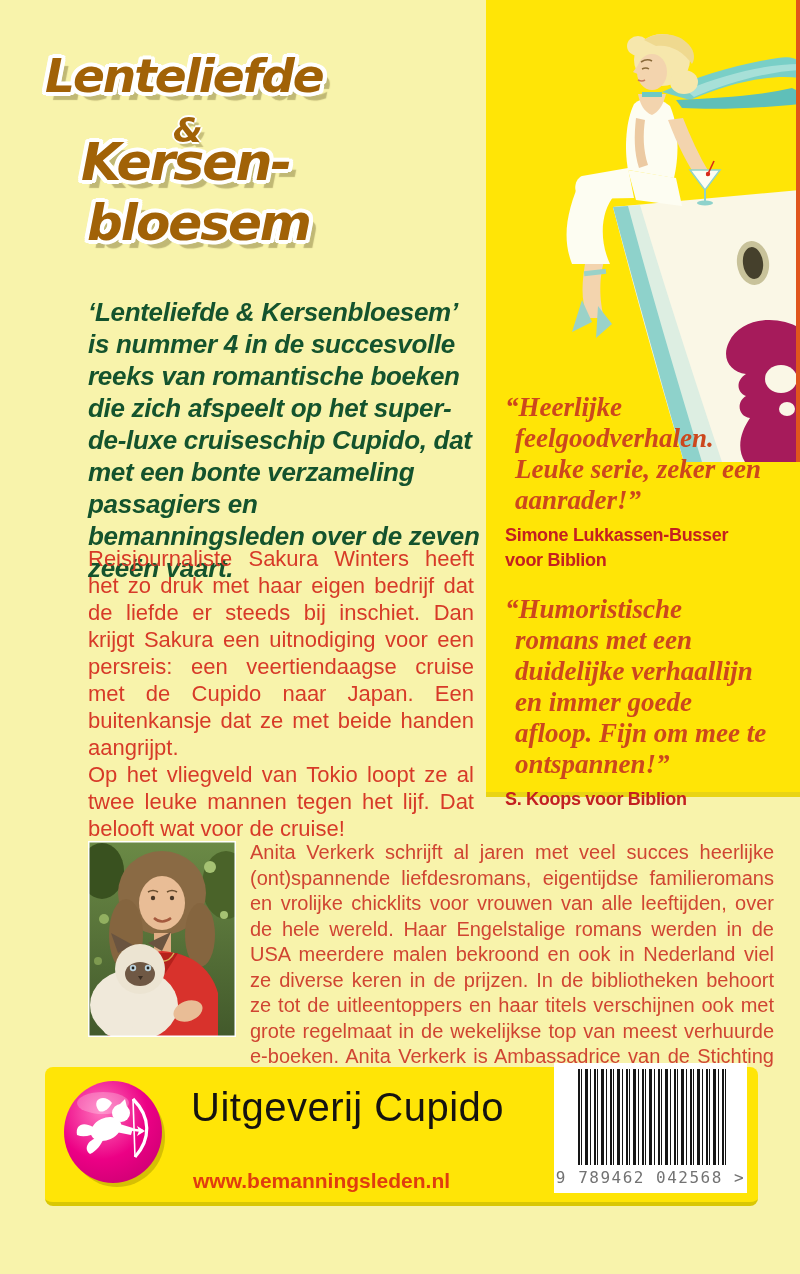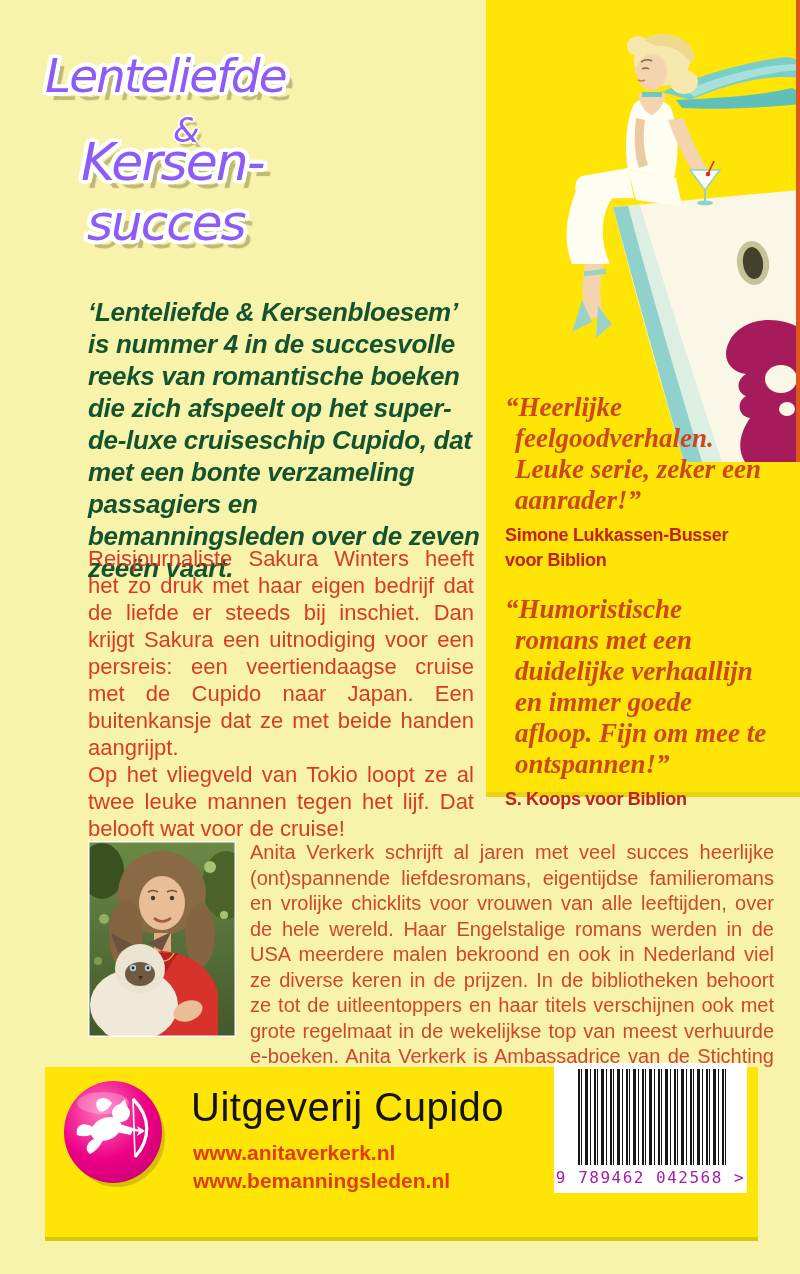--- a/index.html
+++ b/index.html
@@ -10,21 +10,21 @@
   .illus{position:absolute;left:0;top:0;display:block;}
   .quote{position:absolute;left:19px;width:262px;}
   .q1{top:392px;}
   .q2{top:594px;}
   .qtext{margin:0;font-family:"Liberation Serif","DejaVu Serif",serif;font-style:italic;font-weight:600;
          font-size:27px;line-height:31px;color:#cc471d;text-indent:-10px;padding-left:10px;}
   .qattr{margin:7px 0 0 0;font-weight:bold;font-size:18px;line-height:25px;color:#c32020;letter-spacing:-0.3px;width:258px;}
 
   
   .title{position:absolute;left:45px;top:48px;width:310px;height:230px;}
-  .title span{position:absolute;font-family:"DejaVu Sans",sans-serif;font-weight:normal;font-style:italic;color:#8b5cf6;white-space:nowrap;
+  .title span{position:absolute;font-family:"DejaVu Sans",sans-serif;font-weight:bold;font-style:italic;color:#a16207;white-space:nowrap;
     text-shadow:
       -4px 0 0 #fff,4px 0 0 #fff,0 -4px 0 #fff,0 4px 0 #fff,
       -3px -3px 0 #fff,3px -3px 0 #fff,-3px 3px 0 #fff,3px 3px 0 #fff,
       -4px 2px 0 #fff,4px 2px 0 #fff,-4px -2px 0 #fff,4px -2px 0 #fff,
       7px 8px 1px rgba(125,112,50,0.45);}
   .t1{left:0;top:0;font-size:47px;letter-spacing:-2px;}
   .amp{left:128px;top:62px;font-size:34px;
        text-shadow:-2px 0 0 #fff,2px 0 0 #fff,0 -2px 0 #fff,0 2px 0 #fff,4px 5px 1px rgba(125,112,50,0.4) !important;}
   .t2{left:36px;top:84px;font-size:52px;letter-spacing:-2px;}
   .t3{left:42px;top:146px;font-size:50px;letter-spacing:-2px;}
@@ -34,33 +34,33 @@
          font-weight:bold;font-style:italic;font-size:26px;line-height:32px;color:#14532d;letter-spacing:-0.3px;}
   .synopsis{position:absolute;left:88px;top:545px;width:386px;}
   .synopsis p{margin:0;font-size:22px;line-height:27px;color:#d73a28;text-align:justify;}
 
   
   .photo{position:absolute;left:88px;top:841px;display:block;}
   .bio{position:absolute;left:250px;top:840px;width:524px;margin:0;
        font-size:20px;line-height:25.5px;color:#d04532;text-align:justify;}
 
   
-  .pubbar{position:absolute;left:45px;top:1067px;width:713px;height:174px;background:#ffe506;border-radius:0;
+  .pubbar{position:absolute;left:45px;top:1067px;width:713px;height:139px;background:#ffe506;border-radius:8px;
           border-bottom:4px solid #d9c704;box-sizing:border-box;}
   .logo{position:absolute;left:14px;top:8px;display:block;}
   .pubname{position:absolute;left:146px;top:18px;font-size:40px;letter-spacing:0.5px;color:#151310;white-space:nowrap;}
   .url{position:absolute;left:148px;font-weight:bold;font-size:21px;color:#e03c0f;white-space:nowrap;}
   .u1{top:74px;}
   .u2{top:102px;}
 
   
   .barcode{position:absolute;left:554px;top:1063px;width:193px;height:130px;background:#ffffff;z-index:5;}
   .bars{margin:6px 20px 0 24px;height:96px;
         background:repeating-linear-gradient(90deg,#161616 0 2px,#fff 2px 3px,#161616 3px 4px,#fff 4px 7px,#161616 7px 10px,#fff 10px 12px,#161616 12px 13px,#fff 13px 16px);}
-  .digits{height:26px;text-align:center;font-family:"DejaVu Sans Mono",monospace;font-size:16px;letter-spacing:1.5px;color:#a21caf;line-height:26px;background:#fff;}
+  .digits{height:26px;text-align:center;font-family:"DejaVu Sans Mono",monospace;font-size:16px;letter-spacing:1.5px;color:#737373;line-height:26px;background:#fff;}
 </style>
 </head>
 <body>
 
 <div class="cover">
 
   <section class="panel">
     <svg class="illus" width="314" height="462" viewBox="0 0 314 462">
       <rect x="0" y="0" width="314" height="462" fill="#ffe506"></rect>
 
@@ -135,21 +135,21 @@
     <div class="quote q1">
       <p class="qtext">“Heerlijke feelgoodverhalen. Leuke serie, zeker een aanrader!”</p>
       <p class="qattr">Simone Lukkassen-Busser voor Biblion</p>
     </div>
   </section>
 
   <header class="title">
     <span class="t1">Lenteliefde</span>
     <span class="amp">&amp;</span>
     <span class="t2">Kersen-</span>
-    <span class="t3">succes</span>
+    <span class="t3">bloesem</span>
   </header>
 
   <p class="intro">‘Lenteliefde &amp; Kersenbloesem’ is nummer 4 in de succesvolle reeks van romantische boeken die zich afspeelt op het super-de-luxe cruiseschip Cupido, dat met een bonte verzameling passagiers en bemanningsleden over de zeven zeeën vaart.</p>
   <div class="synopsis">
     <p>Reisjournaliste Sakura Winters heeft het zo druk met haar eigen bedrijf dat de liefde er steeds bij inschiet. Dan krijgt Sakura een uitnodiging voor een persreis: een veertiendaagse cruise met de Cupido naar Japan. Een buitenkansje dat ze met beide handen aangrijpt.</p>
     <p>Op het vliegveld van Tokio loopt ze al twee leuke mannen tegen het lijf. Dat belooft wat voor de cruise!</p>
   </div>
 
   <svg class="photo" width="148" height="196" viewBox="0 0 148 196">
     <defs>
@@ -222,21 +222,20 @@
         <path d="M 40,36 C 31,24 46,18 53,28 C 49,35 44,38 40,36 Z"></path>
         <path d="M 86,56 L 78,51 L 80,56 L 78,61 Z"></path>
       </g>
       <g stroke="#ffffff" fill="none">
         <path d="M 74,24 C 92,42 92,64 76,82" stroke-width="3.2"></path>
         <line x1="74" y1="24" x2="76" y2="82" stroke-width="1.6"></line>
         <line x1="52" y1="52" x2="84" y2="56" stroke-width="2.4"></line>
       </g>
     </svg>
     <div class="pubname">Uitgeverij Cupido</div>
-    <div class="url u1">www.anitaverkerk.nl</div>
     <div class="url u2">www.bemanningsleden.nl</div>
   </footer>
 
   <div class="barcode">
     <div class="bars"></div>
     <div class="digits">9 789462 042568 &gt;</div>
   </div>
 
 </div>
 

